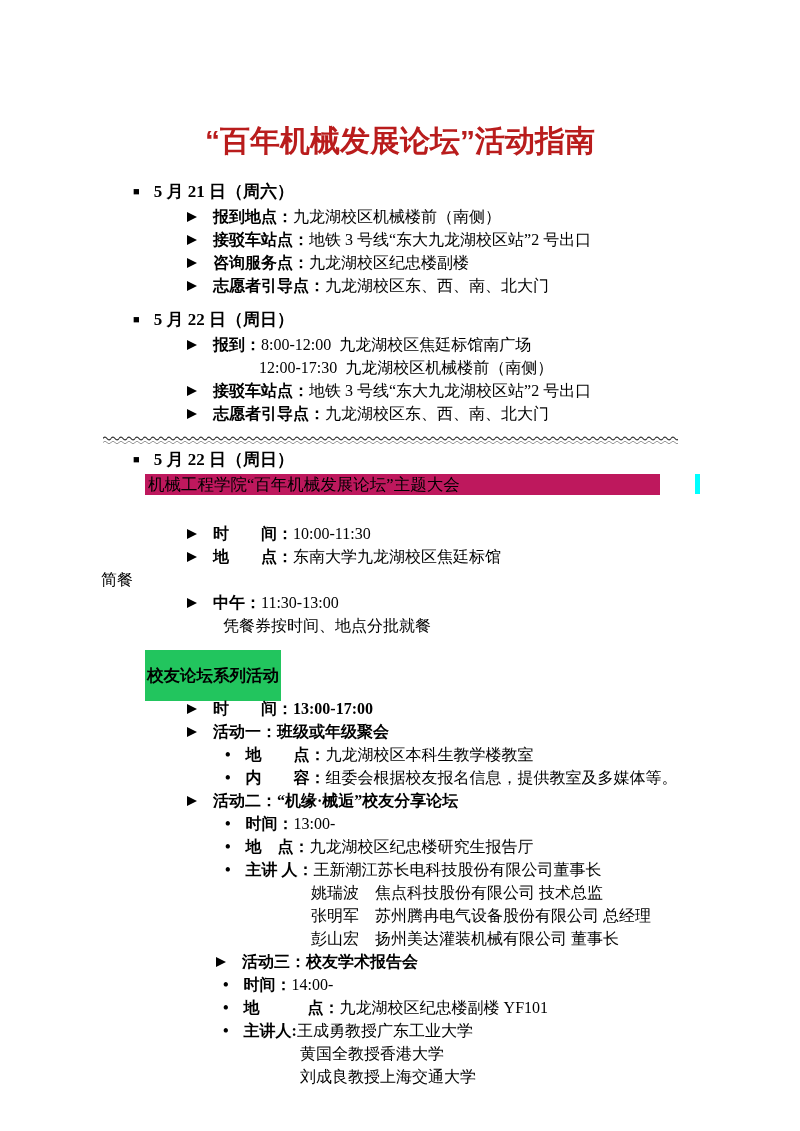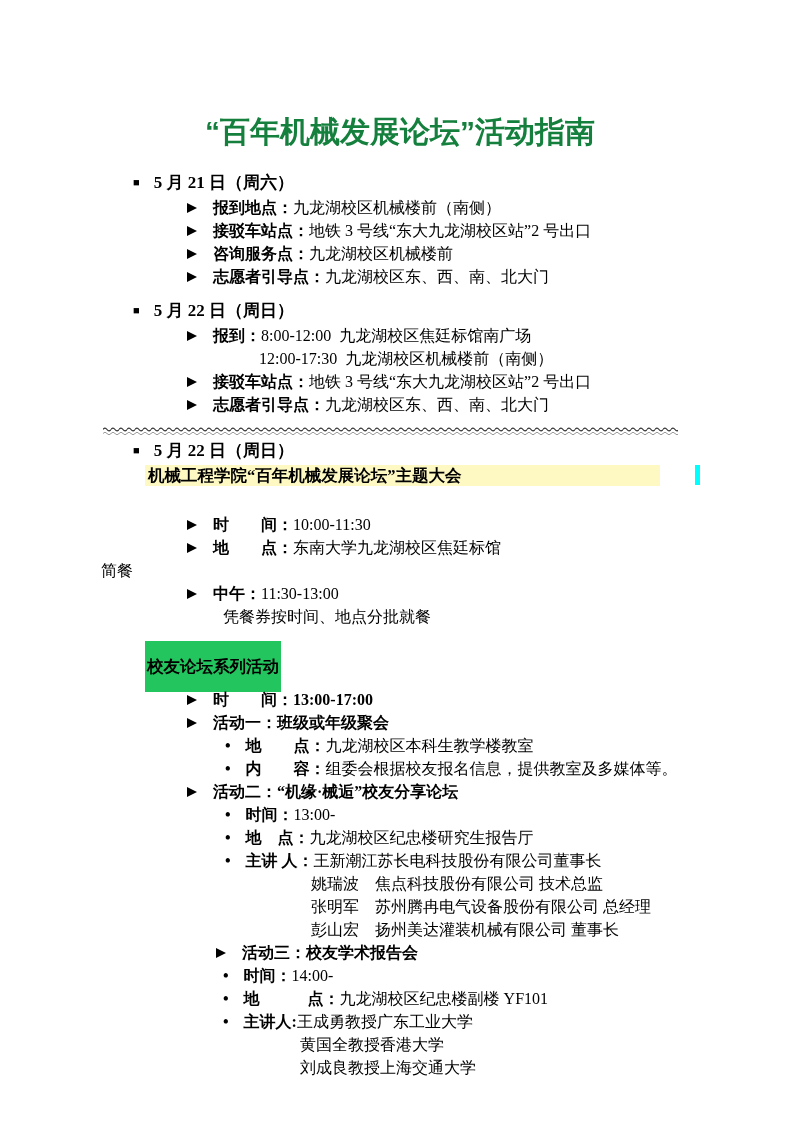--- a/index.html
+++ b/index.html
@@ -2,23 +2,23 @@
 <html><head>
 <meta charset="utf-8">
 <style>
   html,body{margin:0;padding:0;background:#ffffff;}
   .page{
     width:800px;height:1131px;position:relative;background:#ffffff;
     font-family:"Liberation Serif","DejaVu Serif",serif;color:#000;
     overflow:hidden;
   }
   .title{
-    margin:4px;padding-top:108px;text-align:center;
+    margin:13px;padding-top:108px;text-align:center;
     font-family:"Liberation Sans","DejaVu Sans",sans-serif;
-    font-weight:700;font-size:30px;line-height:40px;color:#15803d;
+    font-weight:700;font-size:30px;line-height:40px;color:#b91c1c;
   }
   .r{font-size:16px;line-height:23px;white-space:pre-wrap;}
   .b{font-weight:700;}
   
   .sq-row{padding-left:133px;font-size:17px;font-weight:700;line-height:24px;}
   .sq{font-size:11px;margin-right:14px;position:relative;top:-2px;}
   
   .ar-row{padding-left:187px;}
   .tri{
     display:inline-block;width:0;height:0;
@@ -35,21 +35,21 @@
   .act3-ar{padding-left:216px;}
   .act3-dot{padding-left:223px;}
   .sp3{padding-left:300px;}
   .meal-head{padding-left:101px;font-weight:400;}
   .note{padding-left:223px;}
   .day1{margin-top:19px;}
   .day2{margin-top:11px;}
   .divider{display:block;margin:10px 0 2px 103px;}
   .banner1{
     position:relative;margin:1px 0 0 145px;width:515px;height:21px;
-    background:#fef9c3;font-weight:700;font-size:16.5px;line-height:21px;
+    background:#be185d;font-weight:400;font-size:16.5px;line-height:21px;
     padding-left:3px;box-sizing:border-box;white-space:nowrap;
   }
   .banner1 .frag{
     position:absolute;left:550px;top:0;width:5px;height:20px;background:#00ffff;
   }
   .banner2-wrap{margin:13px 0 0 145px;height:22px;}
   .banner2{
     display:inline-block;background:#22c55e;font-weight:700;
     font-size:16.5px;line-height:21px;padding:15px 2px;
   }
@@ -60,21 +60,21 @@
 <body>
 
 <div class="page">
 
   <h1 class="title">“百年机械发展论坛”活动指南</h1>
 
   <div class="day1">
     <div class="sq-row r"><span class="sq">■</span><span>5 月 21 日（周六）</span></div>
     <div class="ar-row r"><span class="tri"></span><span class="b">报到地点：</span><span>九龙湖校区机械楼前（南侧）</span></div>
     <div class="ar-row r"><span class="tri"></span><span class="b">接驳车站点：</span><span>地铁 3 号线“东大九龙湖校区站”2 号出口</span></div>
-    <div class="ar-row r"><span class="tri"></span><span class="b">咨询服务点：</span><span>九龙湖校区机械楼前</span></div>
+    <div class="ar-row r"><span class="tri"></span><span class="b">咨询服务点：</span><span>九龙湖校区纪忠楼副楼</span></div>
     <div class="ar-row r"><span class="tri"></span><span class="b">志愿者引导点：</span><span>九龙湖校区东、西、南、北大门</span></div>
   </div>
 
   <div class="day2">
     <div class="sq-row r"><span class="sq">■</span><span>5 月 22 日（周日）</span></div>
     <div class="ar-row r"><span class="tri"></span><span class="b">报到：</span><span>8:00-12:00  九龙湖校区焦廷标馆南广场</span></div>
     <div class="cont258 r">12:00-17:30  九龙湖校区机械楼前（南侧）</div>
     <div class="ar-row r"><span class="tri"></span><span class="b">接驳车站点：</span><span>地铁 3 号线“东大九龙湖校区站”2 号出口</span></div>
     <div class="ar-row r"><span class="tri"></span><span class="b">志愿者引导点：</span><span>九龙湖校区东、西、南、北大门</span></div>
   </div>

